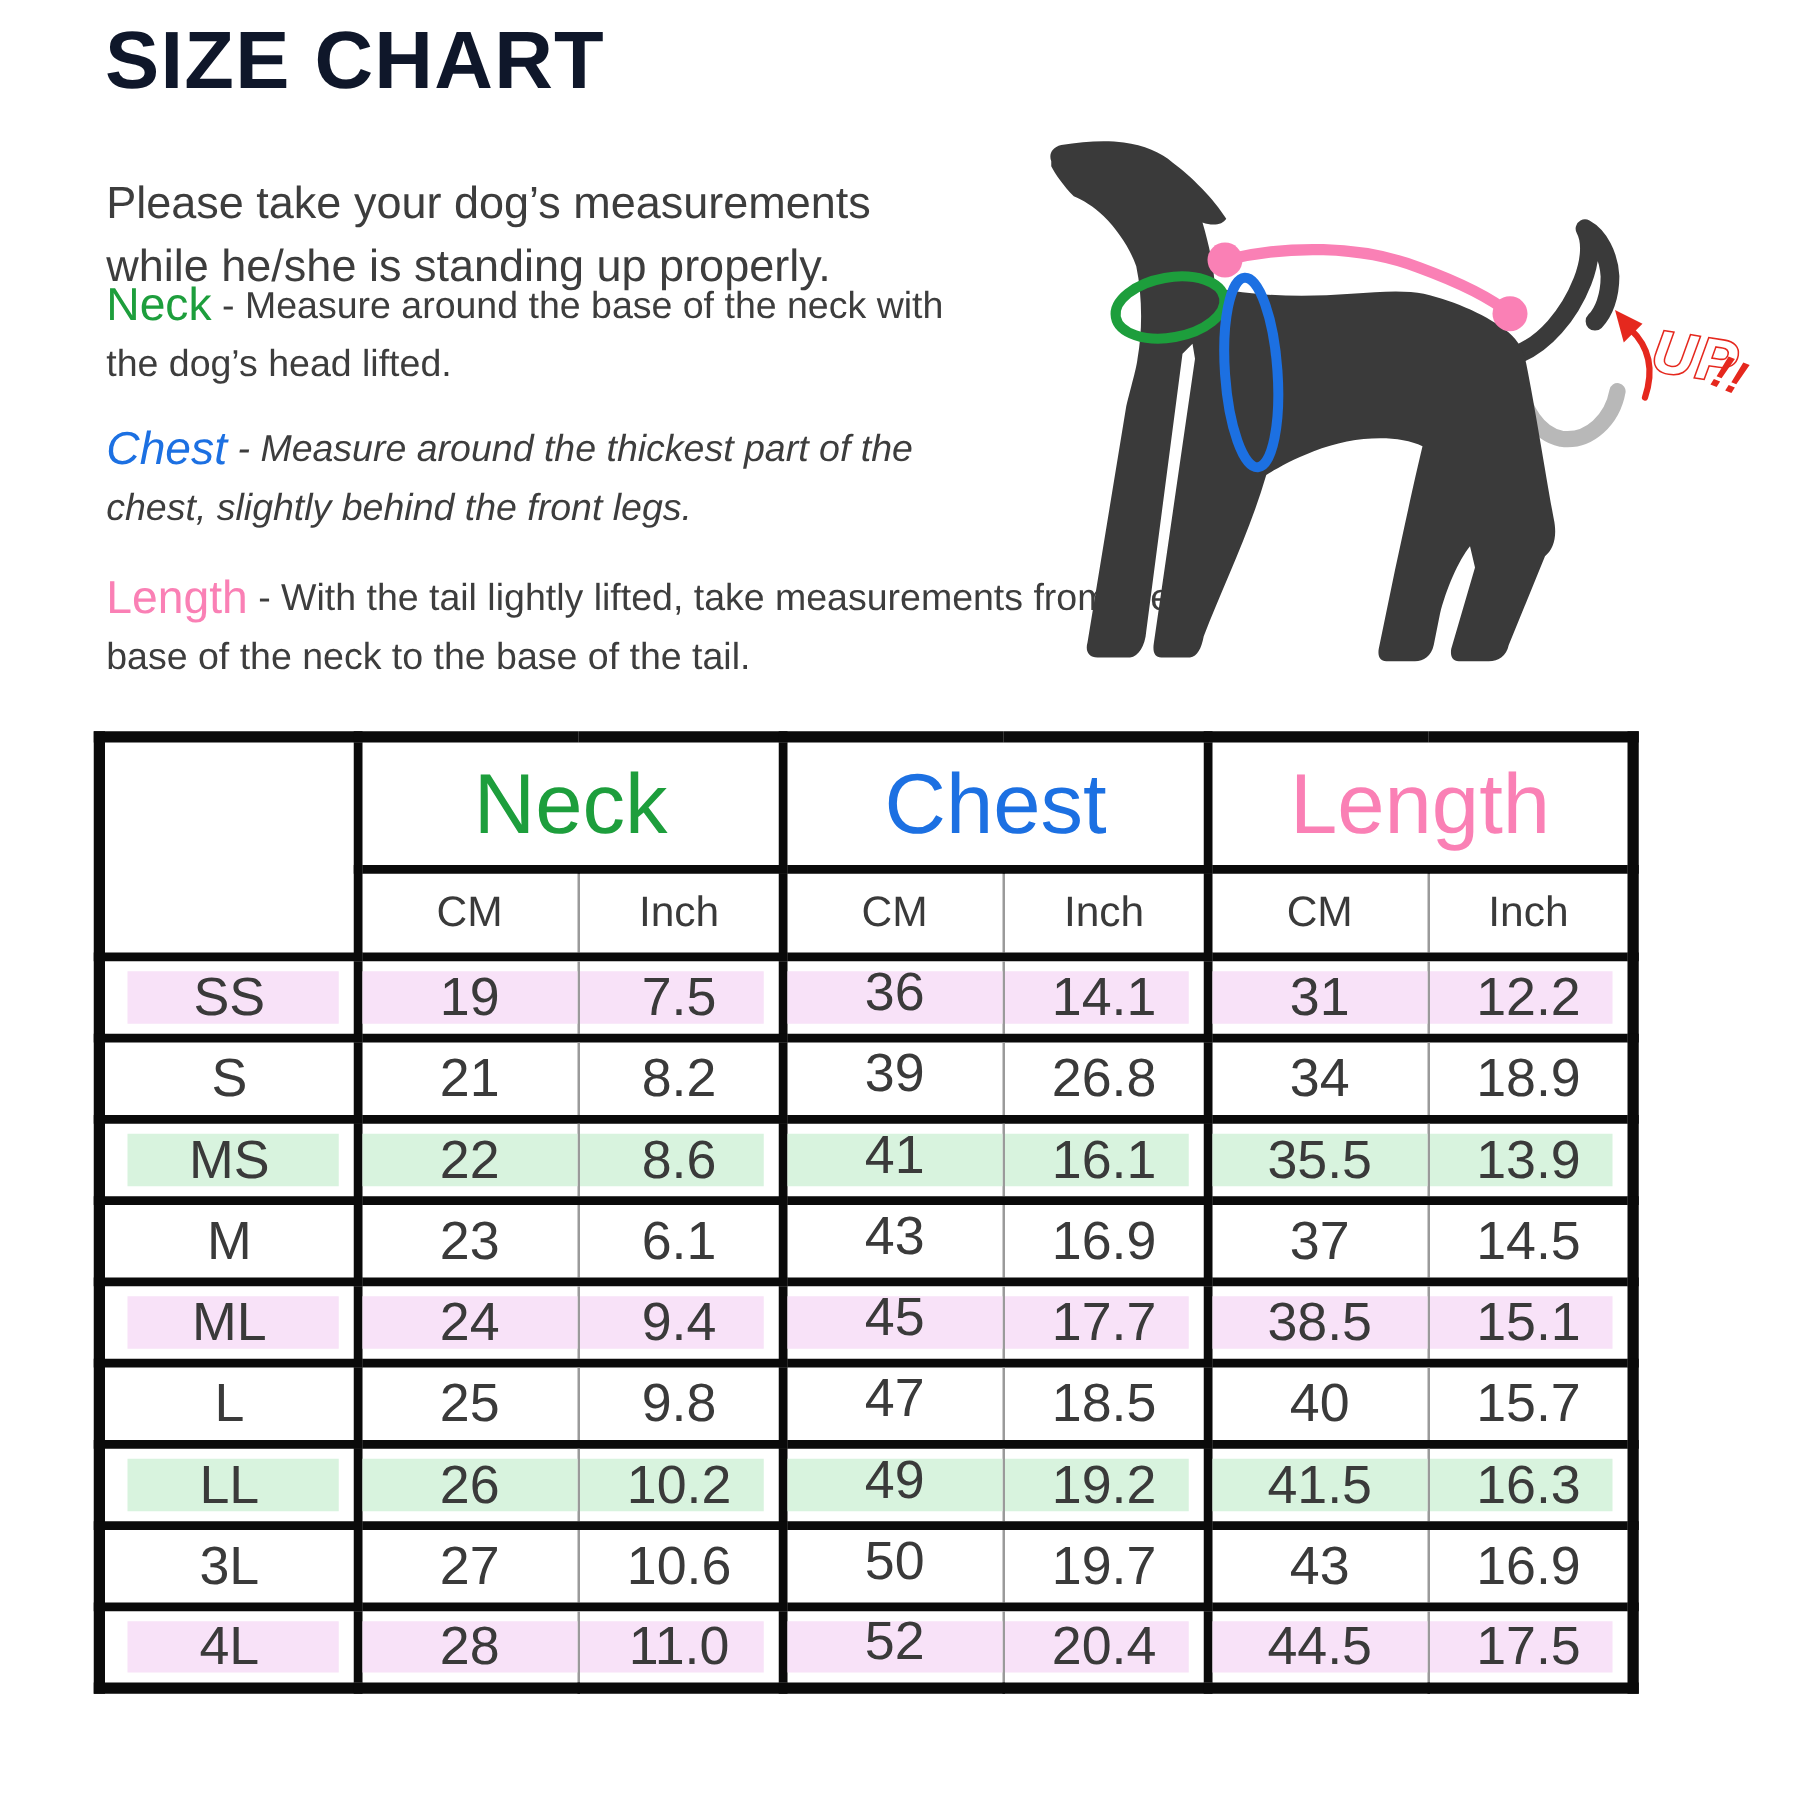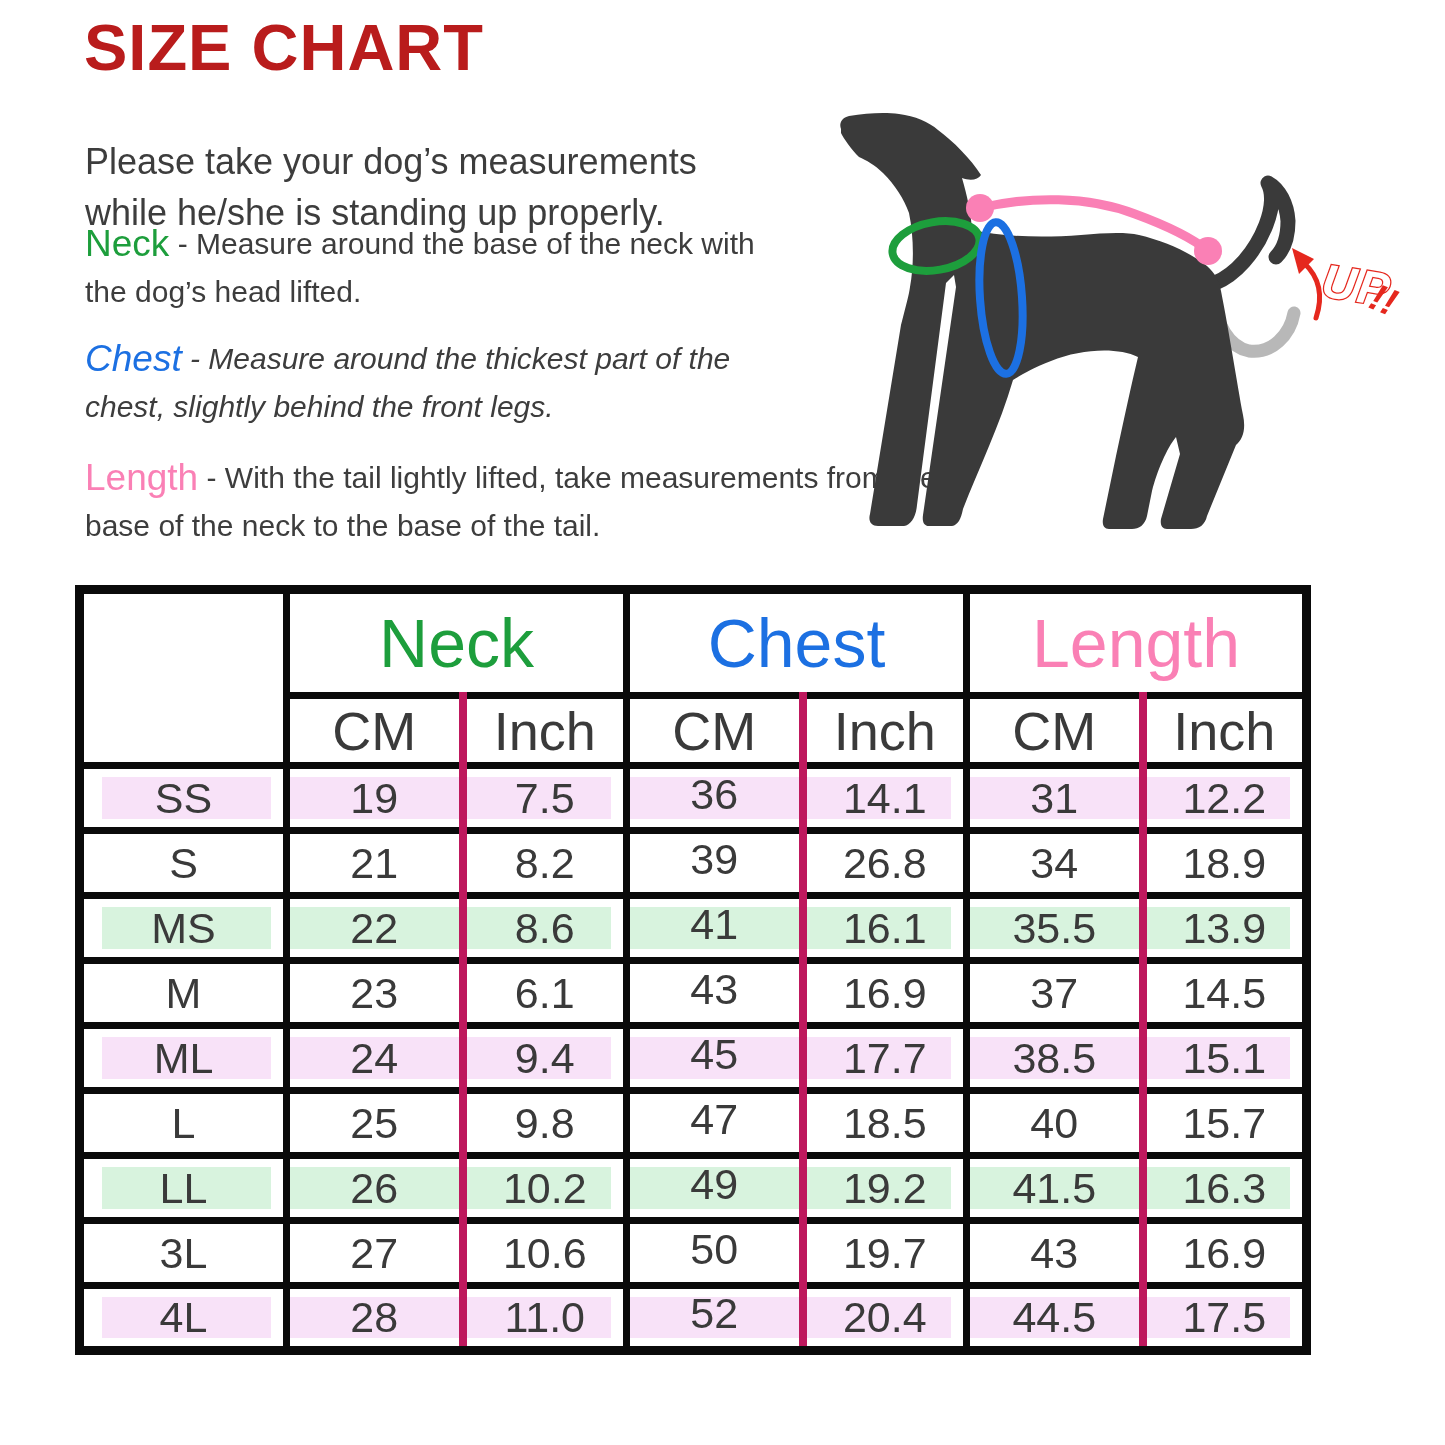--- a/index.html
+++ b/index.html
@@ -2,21 +2,21 @@
 <html><head>
 <meta charset="utf-8">
 <style>
   html,body{margin:0;padding:0;}
   body{
     width:1445px;height:1445px;background:#ffffff;position:relative;overflow:hidden;
     font-family:"Liberation Sans", sans-serif;color:#3d3d3d;
   }
   .abs{position:absolute;}
   
-  .title{left:84px;top:10px;font-size:65px;font-weight:700;color:#b91c1c;letter-spacing:1px;}
+  .title{left:84px;top:10px;font-size:65px;font-weight:700;color:#0f172a;letter-spacing:1px;}
   .intro{left:85px;top:100px;width:650px;font-size:36px;line-height:1.42;}
   .def{position:absolute;left:85px;font-size:30px;line-height:1.42;}
   .def .term{font-size:37px;vertical-align:-2px;}
   .def-neck{top:218px;width:700px;}
   .def-chest{top:333px;width:690px;font-style:italic;}
   .def-length{top:452px;width:880px;}
   .term-neck{color:#1d9e3c;}
   .term-chest{color:#1c70e2;}
   .term-length{color:#fa80b5;}
   
@@ -24,29 +24,29 @@
   
   table.size-table{
     position:absolute;left:75px;top:585px;width:1228px;
     border-collapse:collapse;table-layout:fixed;
     border:9px solid #0a0a0a;
   }
   .size-table td,.size-table th{
     border:7px solid #0a0a0a;padding:0;text-align:center;vertical-align:middle;font-weight:400;
   }
   .size-table .cm{border-right:2px solid #9a9a9a;}
-  .size-table .inch{border-left:8px solid #be185d;}
+  .size-table .inch{border-left:2px solid #be185d;}
   .group-row{height:106px;}
   .unit-row{height:70px;}
   .size-table tbody tr{height:65px;}
   .group{font-size:68px;font-weight:400;}
   .g-neck{color:#1d9e3c;}
   .g-chest{color:#1c70e2;}
   .g-length{color:#fa80b5;}
-  .unit-row th{font-size:54px;color:#3a3a3a;}
+  .unit-row th{font-size:34px;color:#3a3a3a;}
   .size-table tbody td{font-size:43px;color:#3a3a3a;position:relative;}
   .band{position:absolute;left:0;right:0;top:8px;bottom:8px;display:none;}
   tr.hl-pink .band{display:block;background:#f8e2f8;}
   tr.hl-green .band{display:block;background:#d8f3de;}
   .size-cell .band{left:18px;right:12px;}
   .inch .band{right:12px;}
   .cv{position:relative;z-index:1;}
   .lift .cv{top:-4px;}
 </style>
 </head>

